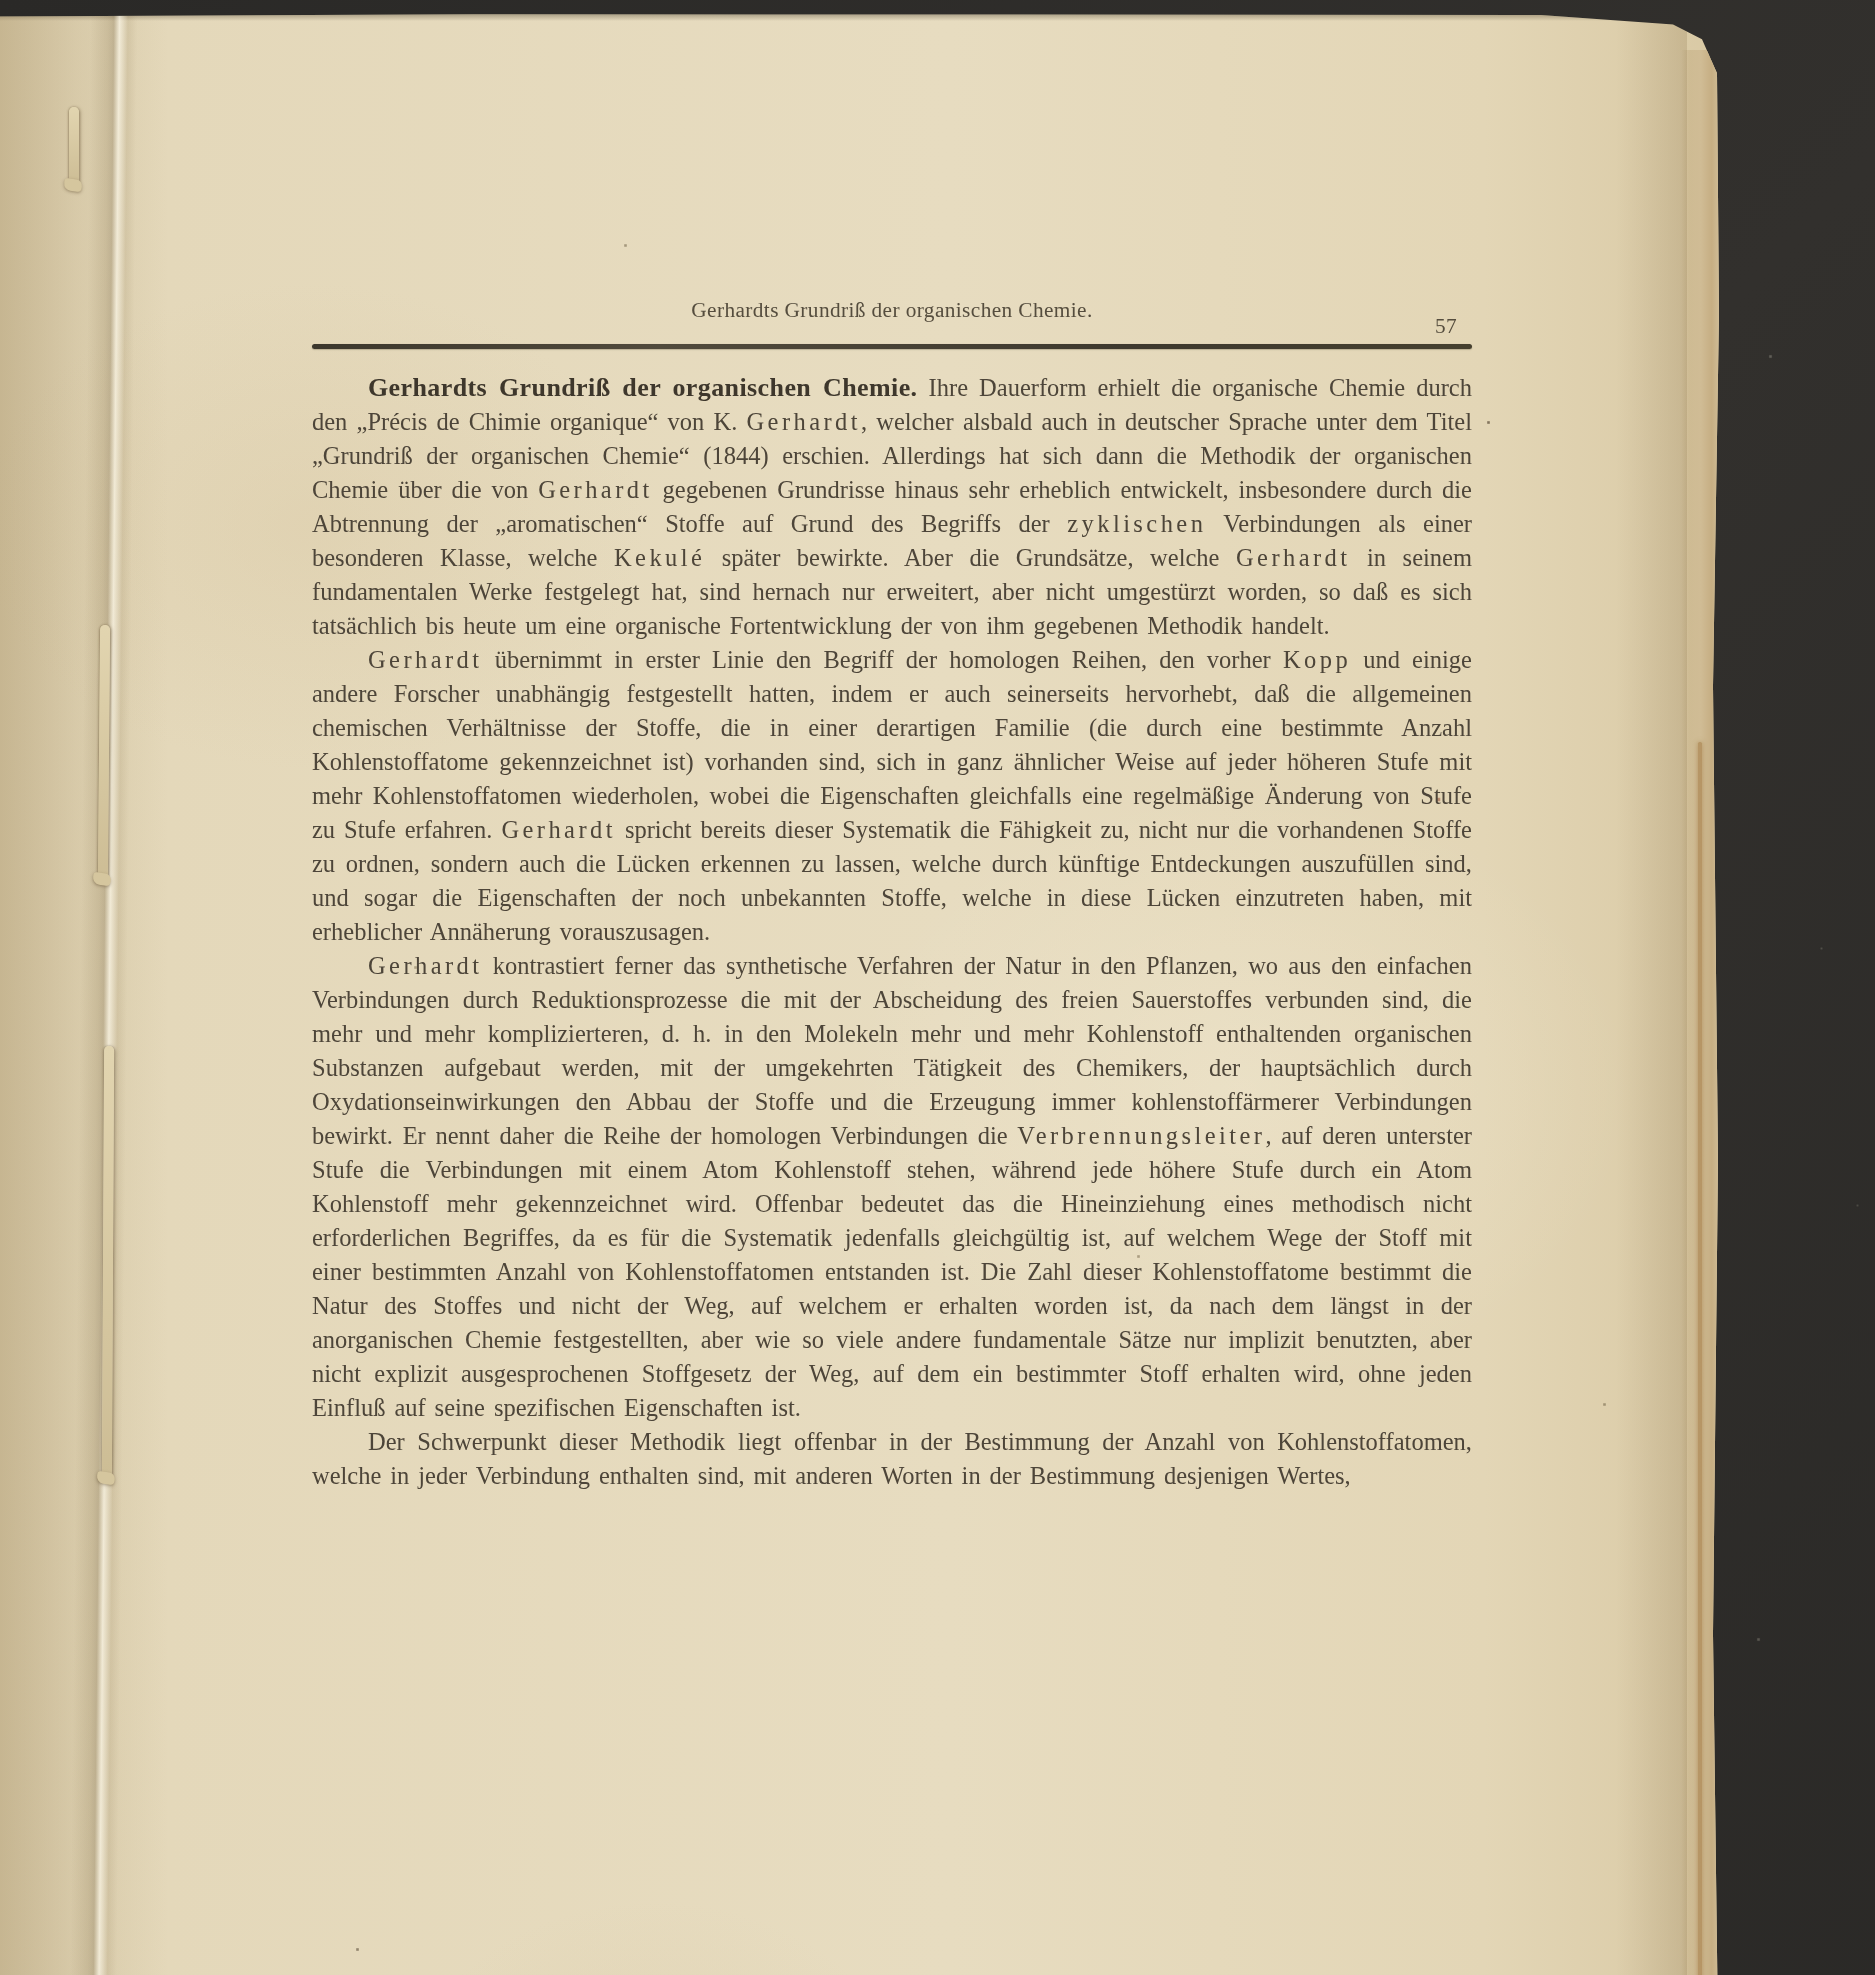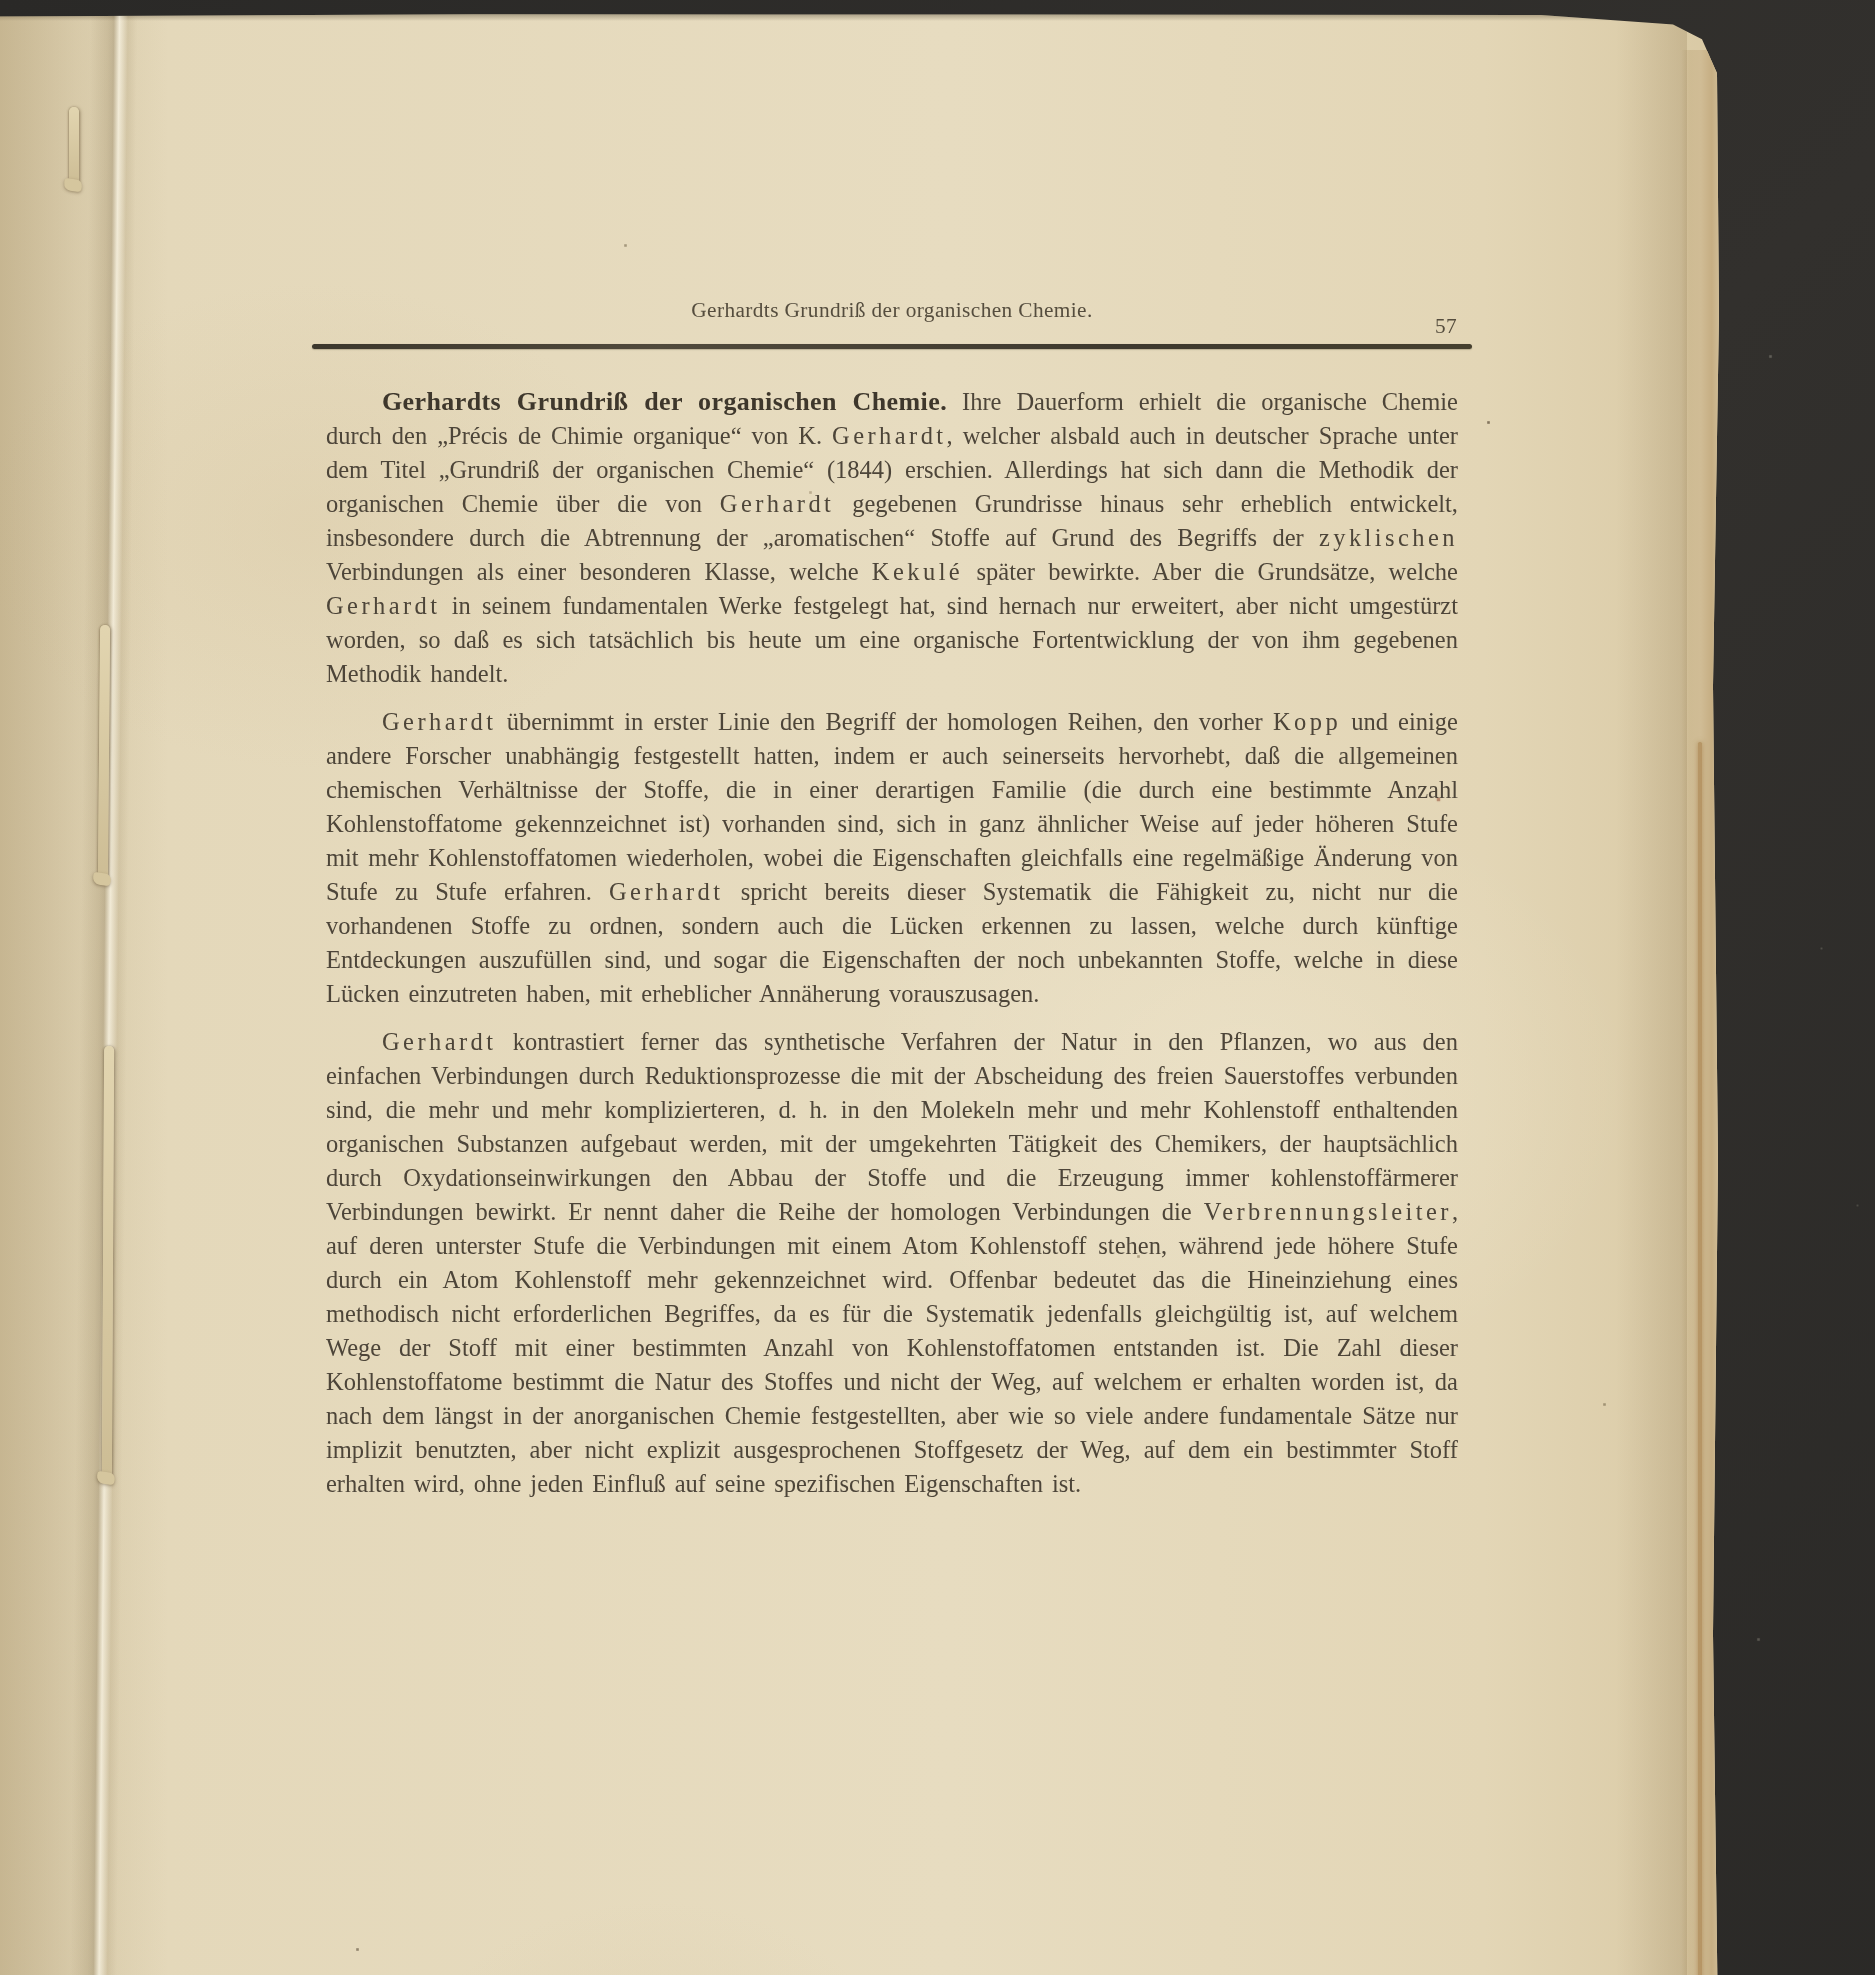--- a/index.html
+++ b/index.html
@@ -107,21 +107,21 @@
     position: absolute; left: 312px; top: 330px; width: 1160px; height: 5.1px;
     border-radius: 2.8px;
     background: linear-gradient(90deg, #3c372c 0%, #514a3c 30%, #3e392e 70%, #46402f 100%);
     box-shadow: 0 0.8px 1.2px rgba(70,60,40,0.35);
   }
   .body-text {
     position: absolute; left: 312px; top: 357px; width: 1160px;
     hyphens: auto;
   }
   .para {
-    margin: 14px; text-align: justify;
+    margin: 0; text-align: justify;
     font-size: 24.5px; line-height: 34px; word-spacing: 2.8px;
     color: #4d4539;
   }
   .para.indent { text-indent: 56px; }
   .bold   { font-weight: 700; font-size: 26px; color: #3e372c; letter-spacing: 0.4px; }
   .spaced { letter-spacing: 0.14em; }
   .normal { letter-spacing: 0; }
 </style>
 </head>
 <body>
@@ -141,18 +141,19 @@
     <div class="running-head">
       <span class="rh-title">Gerhardts Grundriß der organischen Chemie.</span>
       <span class="rh-page">57</span>
     </div>
     <div class="head-rule"></div>
 
     <div class="body-text">
         <p class="para indent"><span class="bold">Gerhardts Grundriß der organischen Chemie.</span><span class="normal"> Ihre Dauerform erhielt die organische Chemie durch den „Précis de Chimie organique“ von K. </span><span class="spaced">Gerhardt</span><span class="normal">, welcher alsbald auch in deutscher Sprache unter dem Titel „Grundriß der organischen Chemie“ (1844) erschien. Allerdings hat sich dann die Methodik der organischen Chemie über die von </span><span class="spaced">Gerhardt</span><span class="normal"> gegebenen Grundrisse hinaus sehr erheblich entwickelt, insbesondere durch die Abtrennung der „aromatischen“ Stoffe auf Grund des Begriffs der </span><span class="spaced">zyklischen</span><span class="normal"> Verbindungen als einer besonderen Klasse, welche </span><span class="spaced">Kekulé</span><span class="normal"> später bewirkte. Aber die Grundsätze, welche </span><span class="spaced">Gerhardt</span><span class="normal"> in seinem fundamentalen Werke festgelegt hat, sind hernach nur erweitert, aber nicht umgestürzt worden, so daß es sich tatsächlich bis heute um eine organische Fortentwicklung der von ihm gegebenen Methodik handelt.</span></p>
         <p class="para indent"><span class="spaced">Gerhardt</span><span class="normal"> übernimmt in erster Linie den Begriff der homologen Reihen, den vorher </span><span class="spaced">Kopp</span><span class="normal"> und einige andere Forscher unabhängig festgestellt hatten, indem er auch seinerseits hervorhebt, daß die allgemeinen chemischen Verhältnisse der Stoffe, die in einer derartigen Familie (die durch eine bestimmte Anzahl Kohlenstoffatome gekennzeichnet ist) vorhanden sind, sich in ganz ähnlicher Weise auf jeder höheren Stufe mit mehr Kohlenstoffatomen wiederholen, wobei die Eigenschaften gleichfalls eine regelmäßige Änderung von Stufe zu Stufe erfahren. </span><span class="spaced">Gerhardt</span><span class="normal"> spricht bereits dieser Systematik die Fähigkeit zu, nicht nur die vorhandenen Stoffe zu ordnen, sondern auch die Lücken erkennen zu lassen, welche durch künftige Entdeckungen auszufüllen sind, und sogar die Eigenschaften der noch unbekannten Stoffe, welche in diese Lücken einzutreten haben, mit erheblicher Annäherung vorauszusagen.</span></p>
         <p class="para indent"><span class="spaced">Gerhardt</span><span class="normal"> kontrastiert ferner das synthetische Verfahren der Natur in den Pflanzen, wo aus den einfachen Verbindungen durch Reduktionsprozesse die mit der Abscheidung des freien Sauerstoffes verbunden sind, die mehr und mehr komplizierteren, d. h. in den Molekeln mehr und mehr Kohlenstoff enthaltenden organischen Substanzen aufgebaut werden, mit der umgekehrten Tätigkeit des Chemikers, der hauptsächlich durch Oxydationseinwirkungen den Abbau der Stoffe und die Erzeugung immer kohlenstoffärmerer Verbindungen bewirkt. Er nennt daher die Reihe der homologen Verbindungen die </span><span class="spaced">Verbrennungsleiter</span><span class="normal">, auf deren unterster Stufe die Verbindungen mit einem Atom Kohlenstoff stehen, während jede höhere Stufe durch ein Atom Kohlenstoff mehr gekennzeichnet wird. Offenbar bedeutet das die Hineinziehung eines methodisch nicht erforderlichen Begriffes, da es für die Systematik jedenfalls gleichgültig ist, auf welchem Wege der Stoff mit einer bestimmten Anzahl von Kohlenstoffatomen entstanden ist. Die Zahl dieser Kohlenstoffatome bestimmt die Natur des Stoffes und nicht der Weg, auf welchem er erhalten worden ist, da nach dem längst in der anorganischen Chemie festgestellten, aber wie so viele andere fundamentale Sätze nur implizit benutzten, aber nicht explizit ausgesprochenen Stoffgesetz der Weg, auf dem ein bestimmter Stoff erhalten wird, ohne jeden Einfluß auf seine spezifischen Eigenschaften ist.</span></p>
+        <p class="para indent"><span class="normal">Der Schwerpunkt dieser Methodik liegt offenbar in der Bestimmung der Anzahl von Kohlenstoffatomen, welche in jeder Verbindung enthalten sind, mit anderen Worten in der Bestimmung desjenigen Wertes,</span></p>
       </div>
   </div>
 
   <div class="bg-dust"></div>
 </div>
 
 
 </body></html>

